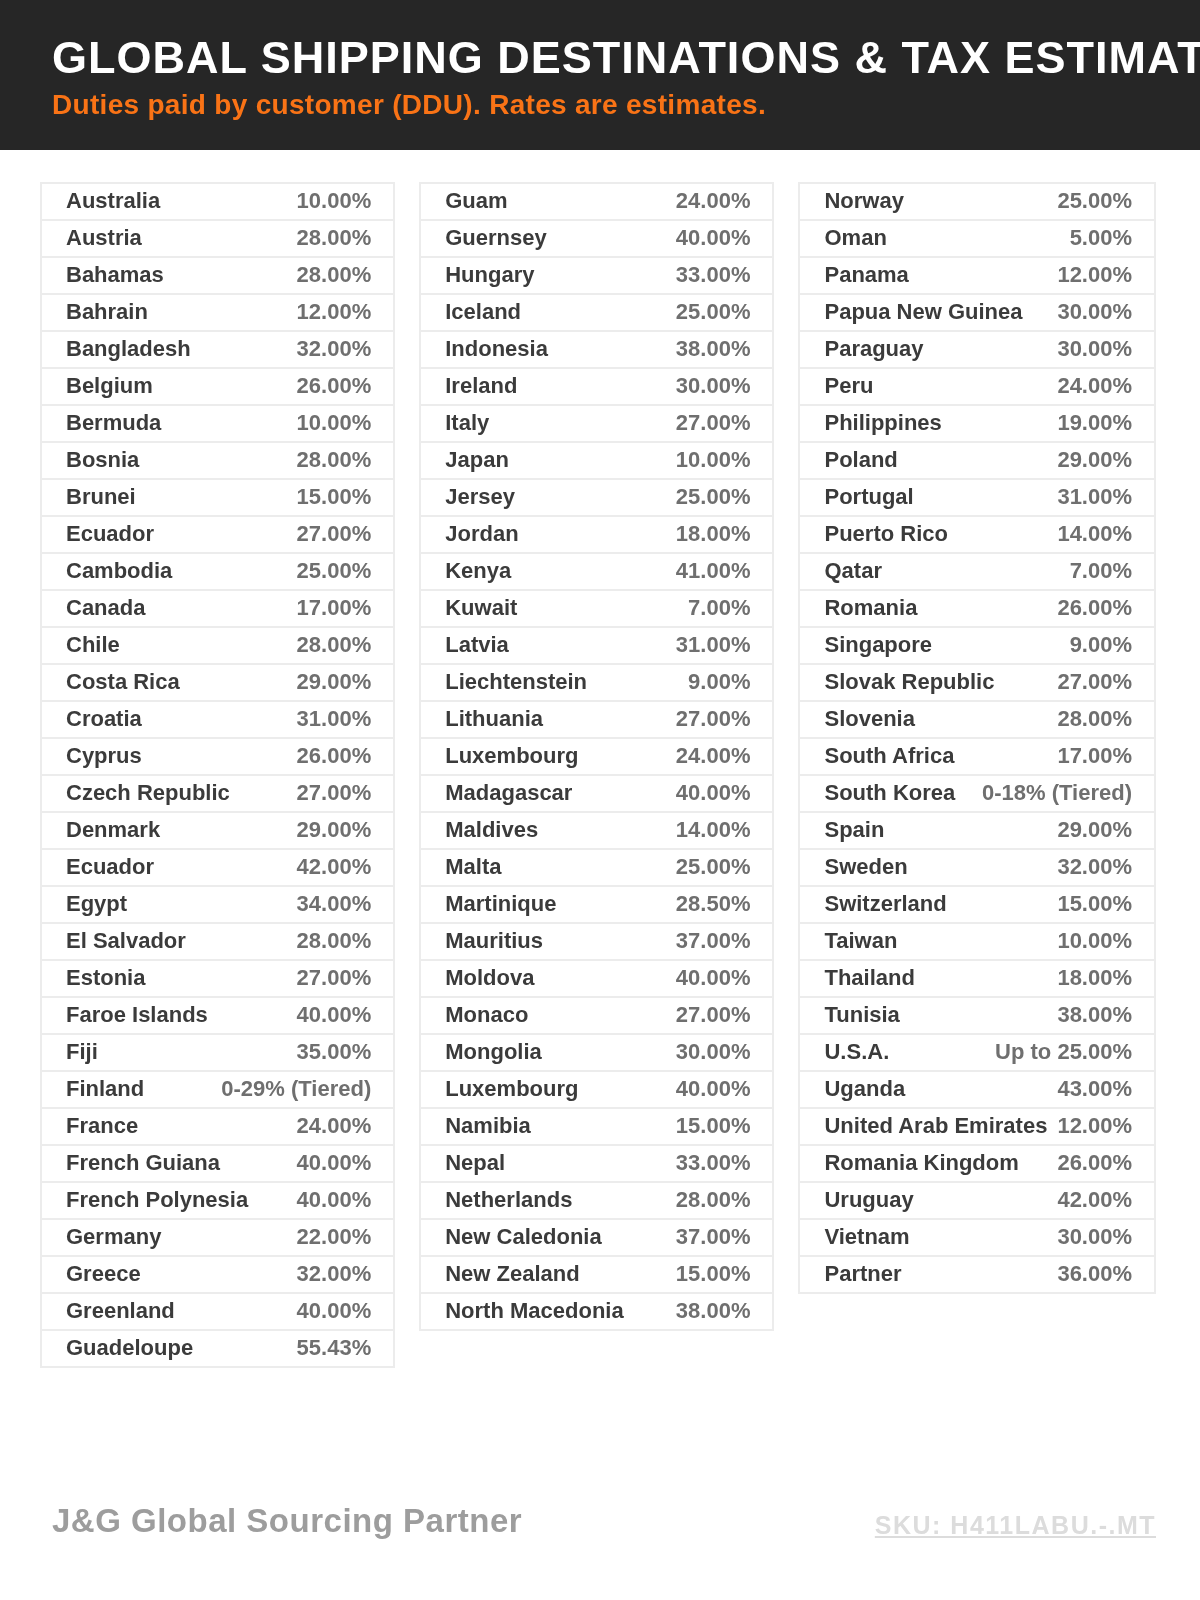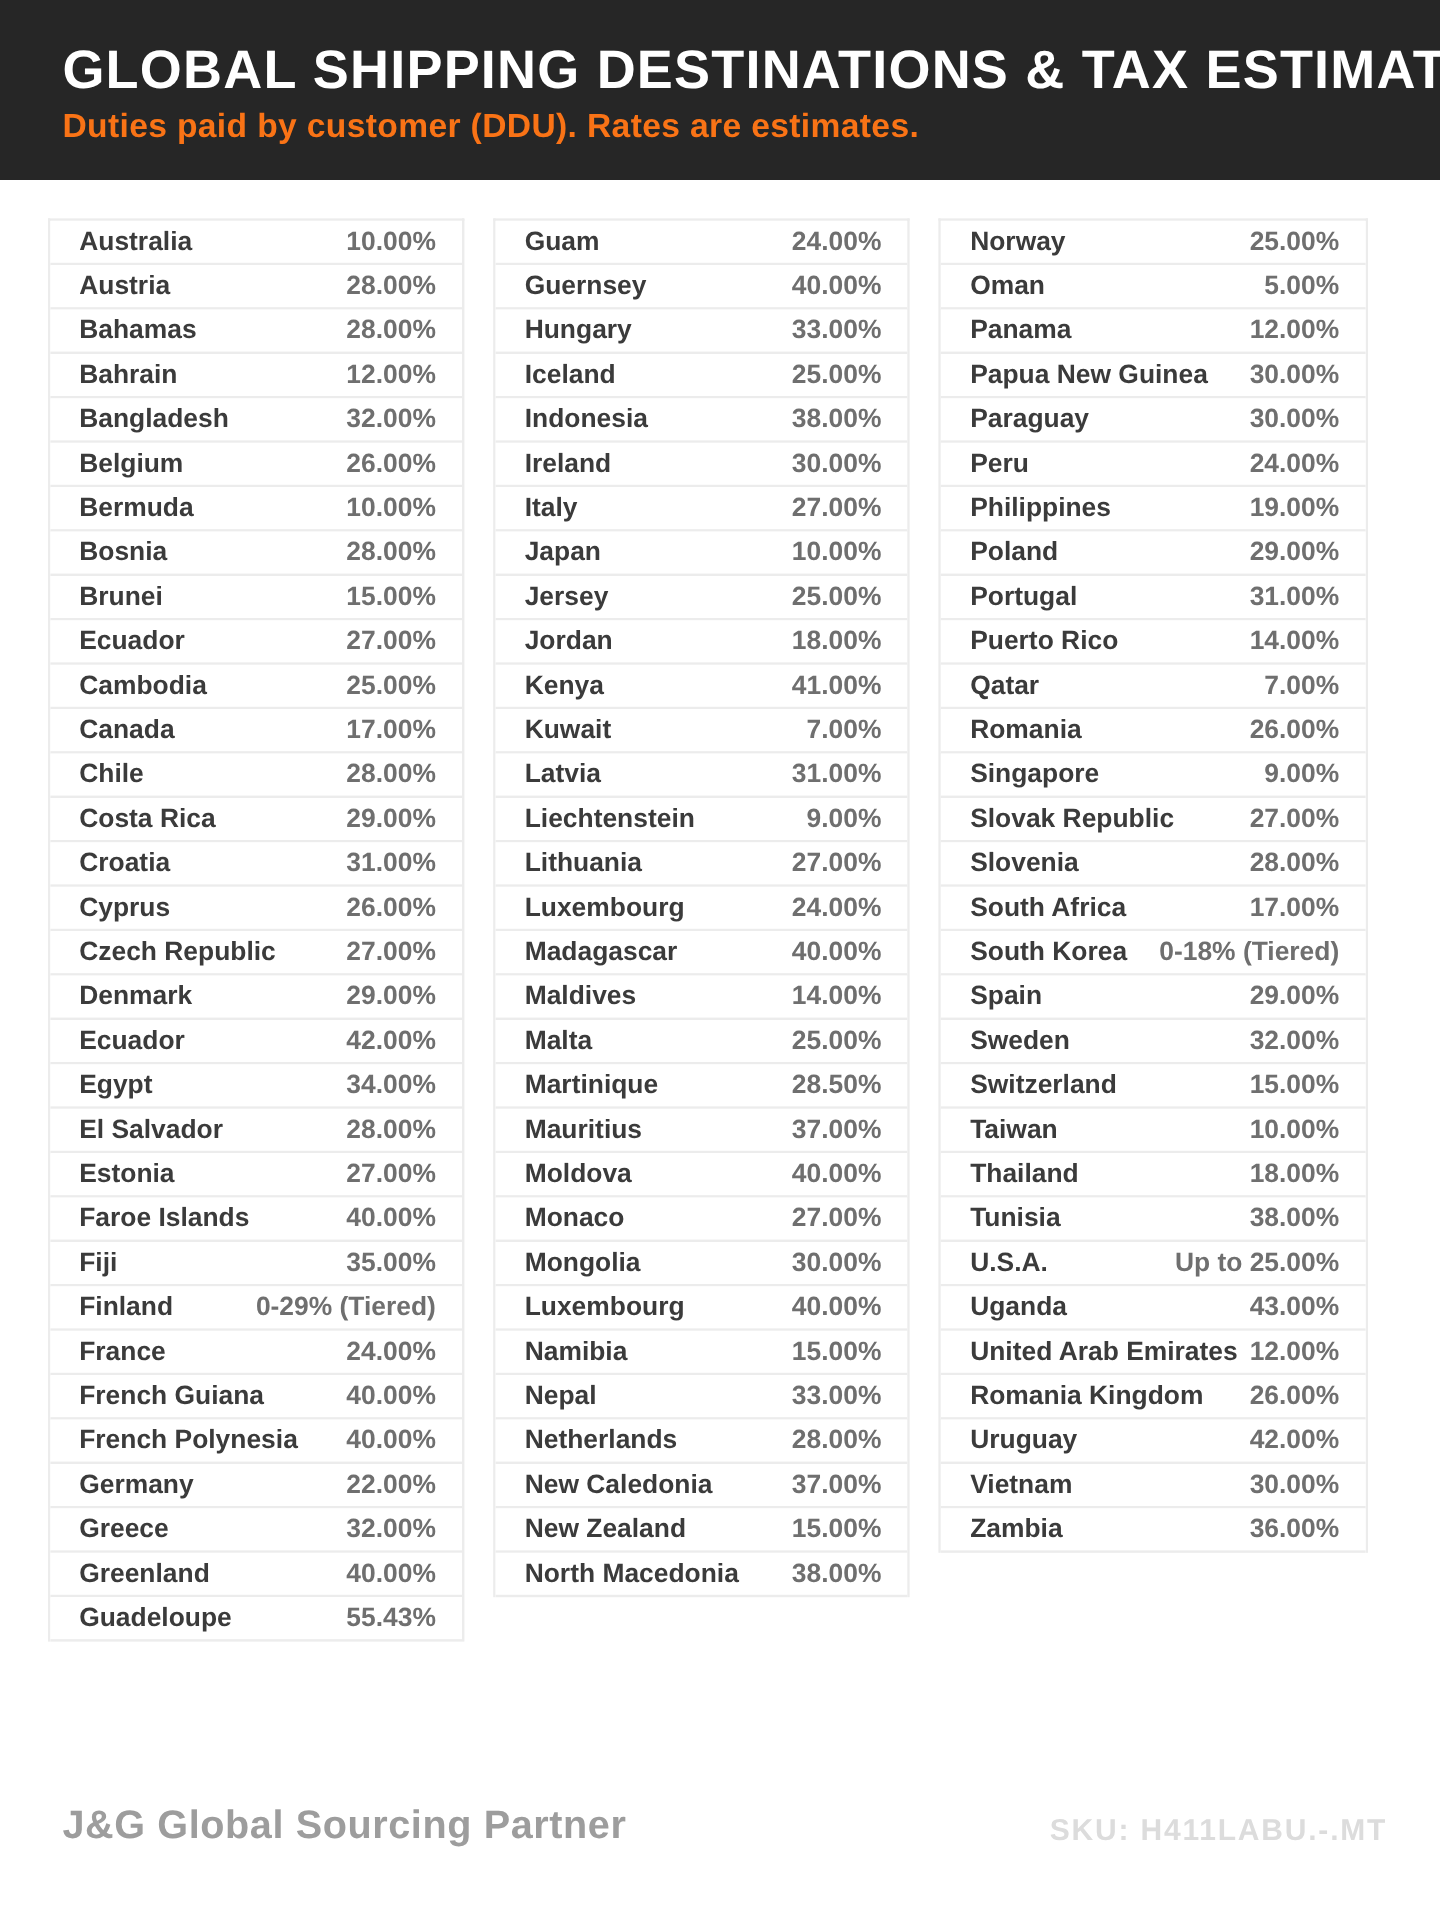--- a/index.html
+++ b/index.html
@@ -29,21 +29,21 @@
     margin: 9px 0 0 0;
     color: #f97316;
     font-size: 28px;
     font-weight: 700;
     letter-spacing: 0.3px;
     line-height: 1.05;
   }
   .table-wrap {
     display: flex;
     gap: 24px;
-    margin: 32px 60px 0 40px;
+    margin: 32px 44px 0 40px;
     align-items: flex-start;
   }
   .rate-col {
     flex: 1;
     border: 2px solid #ececec;
     border-bottom: none;
     background: #ffffff;
   }
   .row {
     display: flex;
@@ -80,20 +80,21 @@
     font-size: 33px;
     font-weight: 700;
     color: #9d9d9d;
     letter-spacing: 0.5px;
   }
   .sku {
     font-size: 25px;
     font-weight: 700;
     color: #dcdcdc;
     letter-spacing: 1.5px;
+    text-decoration: underline;
   }
 </style>
 </head>
 <body>
 
 <header class="page-header">
   <h1 class="page-title">GLOBAL SHIPPING DESTINATIONS &amp; TAX ESTIMATES</h1>
   <p class="page-subtitle">Duties paid by customer (DDU). Rates are estimates.</p>
 </header>
 
@@ -465,21 +466,21 @@
       </div>
       <div class="row">
         <span class="country">Uruguay</span>
         <span class="rate">42.00%</span>
       </div>
       <div class="row">
         <span class="country">Vietnam</span>
         <span class="rate">30.00%</span>
       </div>
       <div class="row">
-        <span class="country">Zambia</span>
+        <span class="country">Partner</span>
         <span class="rate">36.00%</span>
       </div>
     </div>
 </main>
 
 <footer class="page-footer">
   <div class="brand">J&amp;G Global Sourcing Partner</div>
   <div class="sku">SKU: H411LABU.-.MT</div>
 </footer>
 

